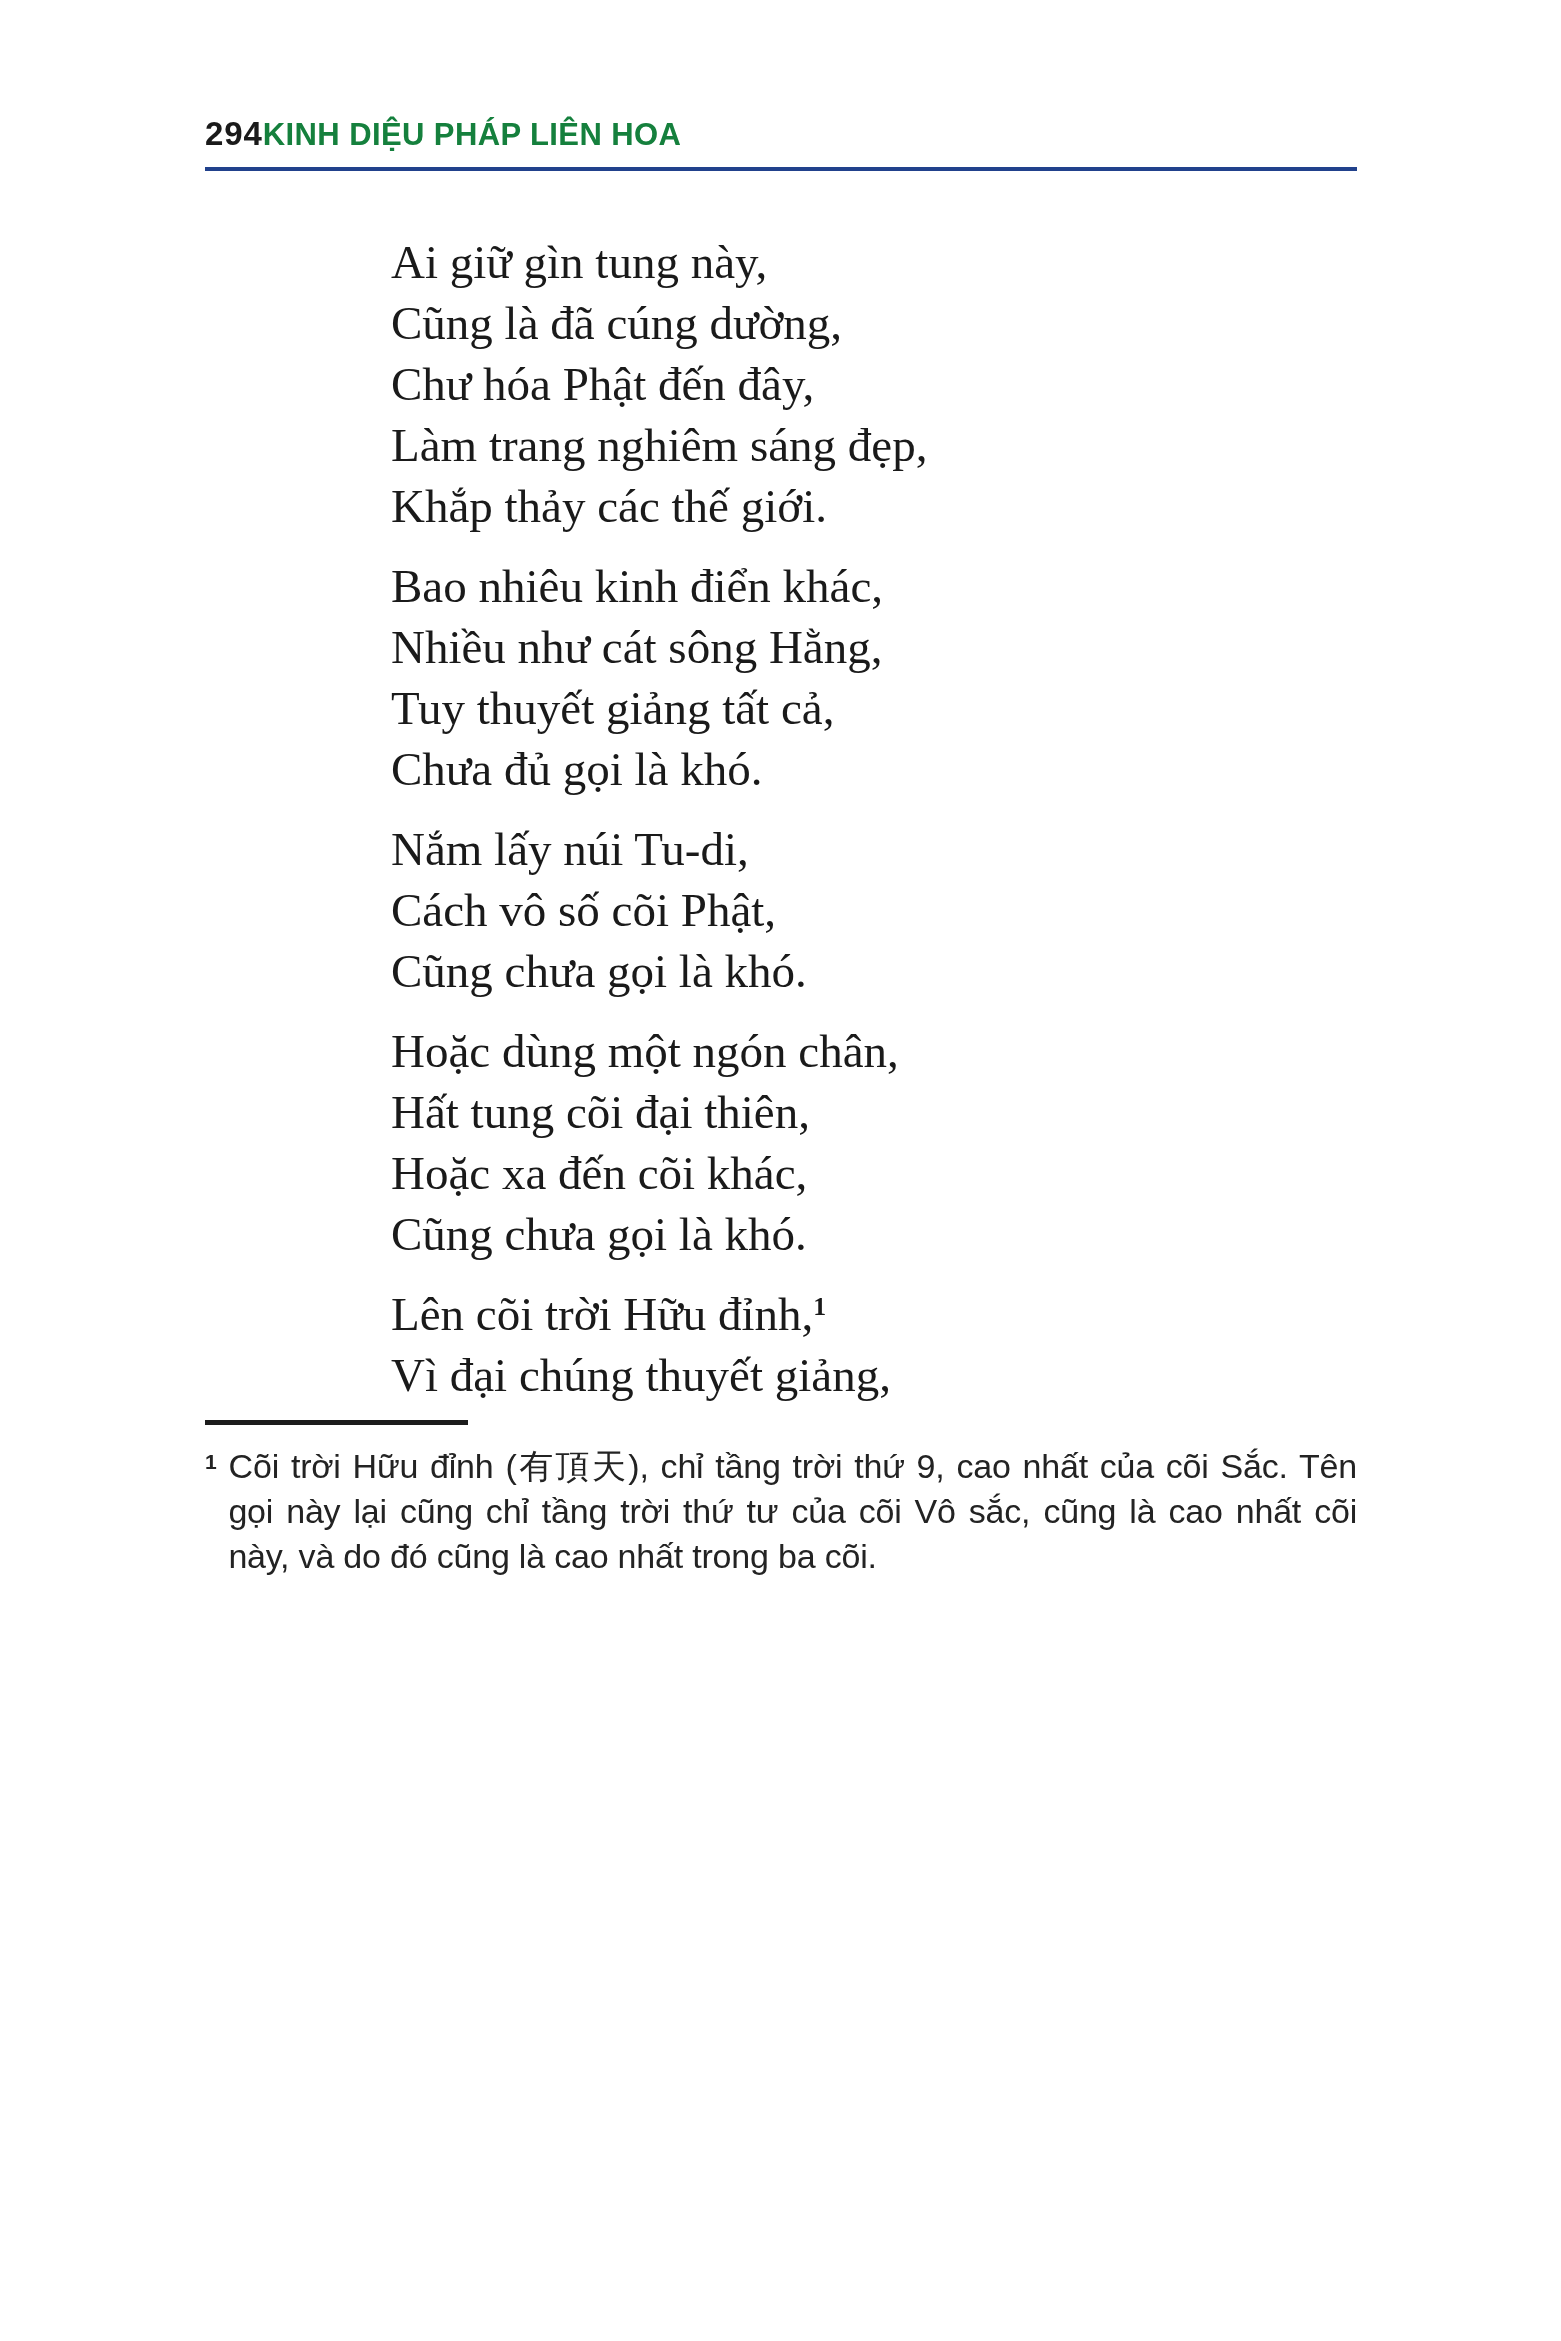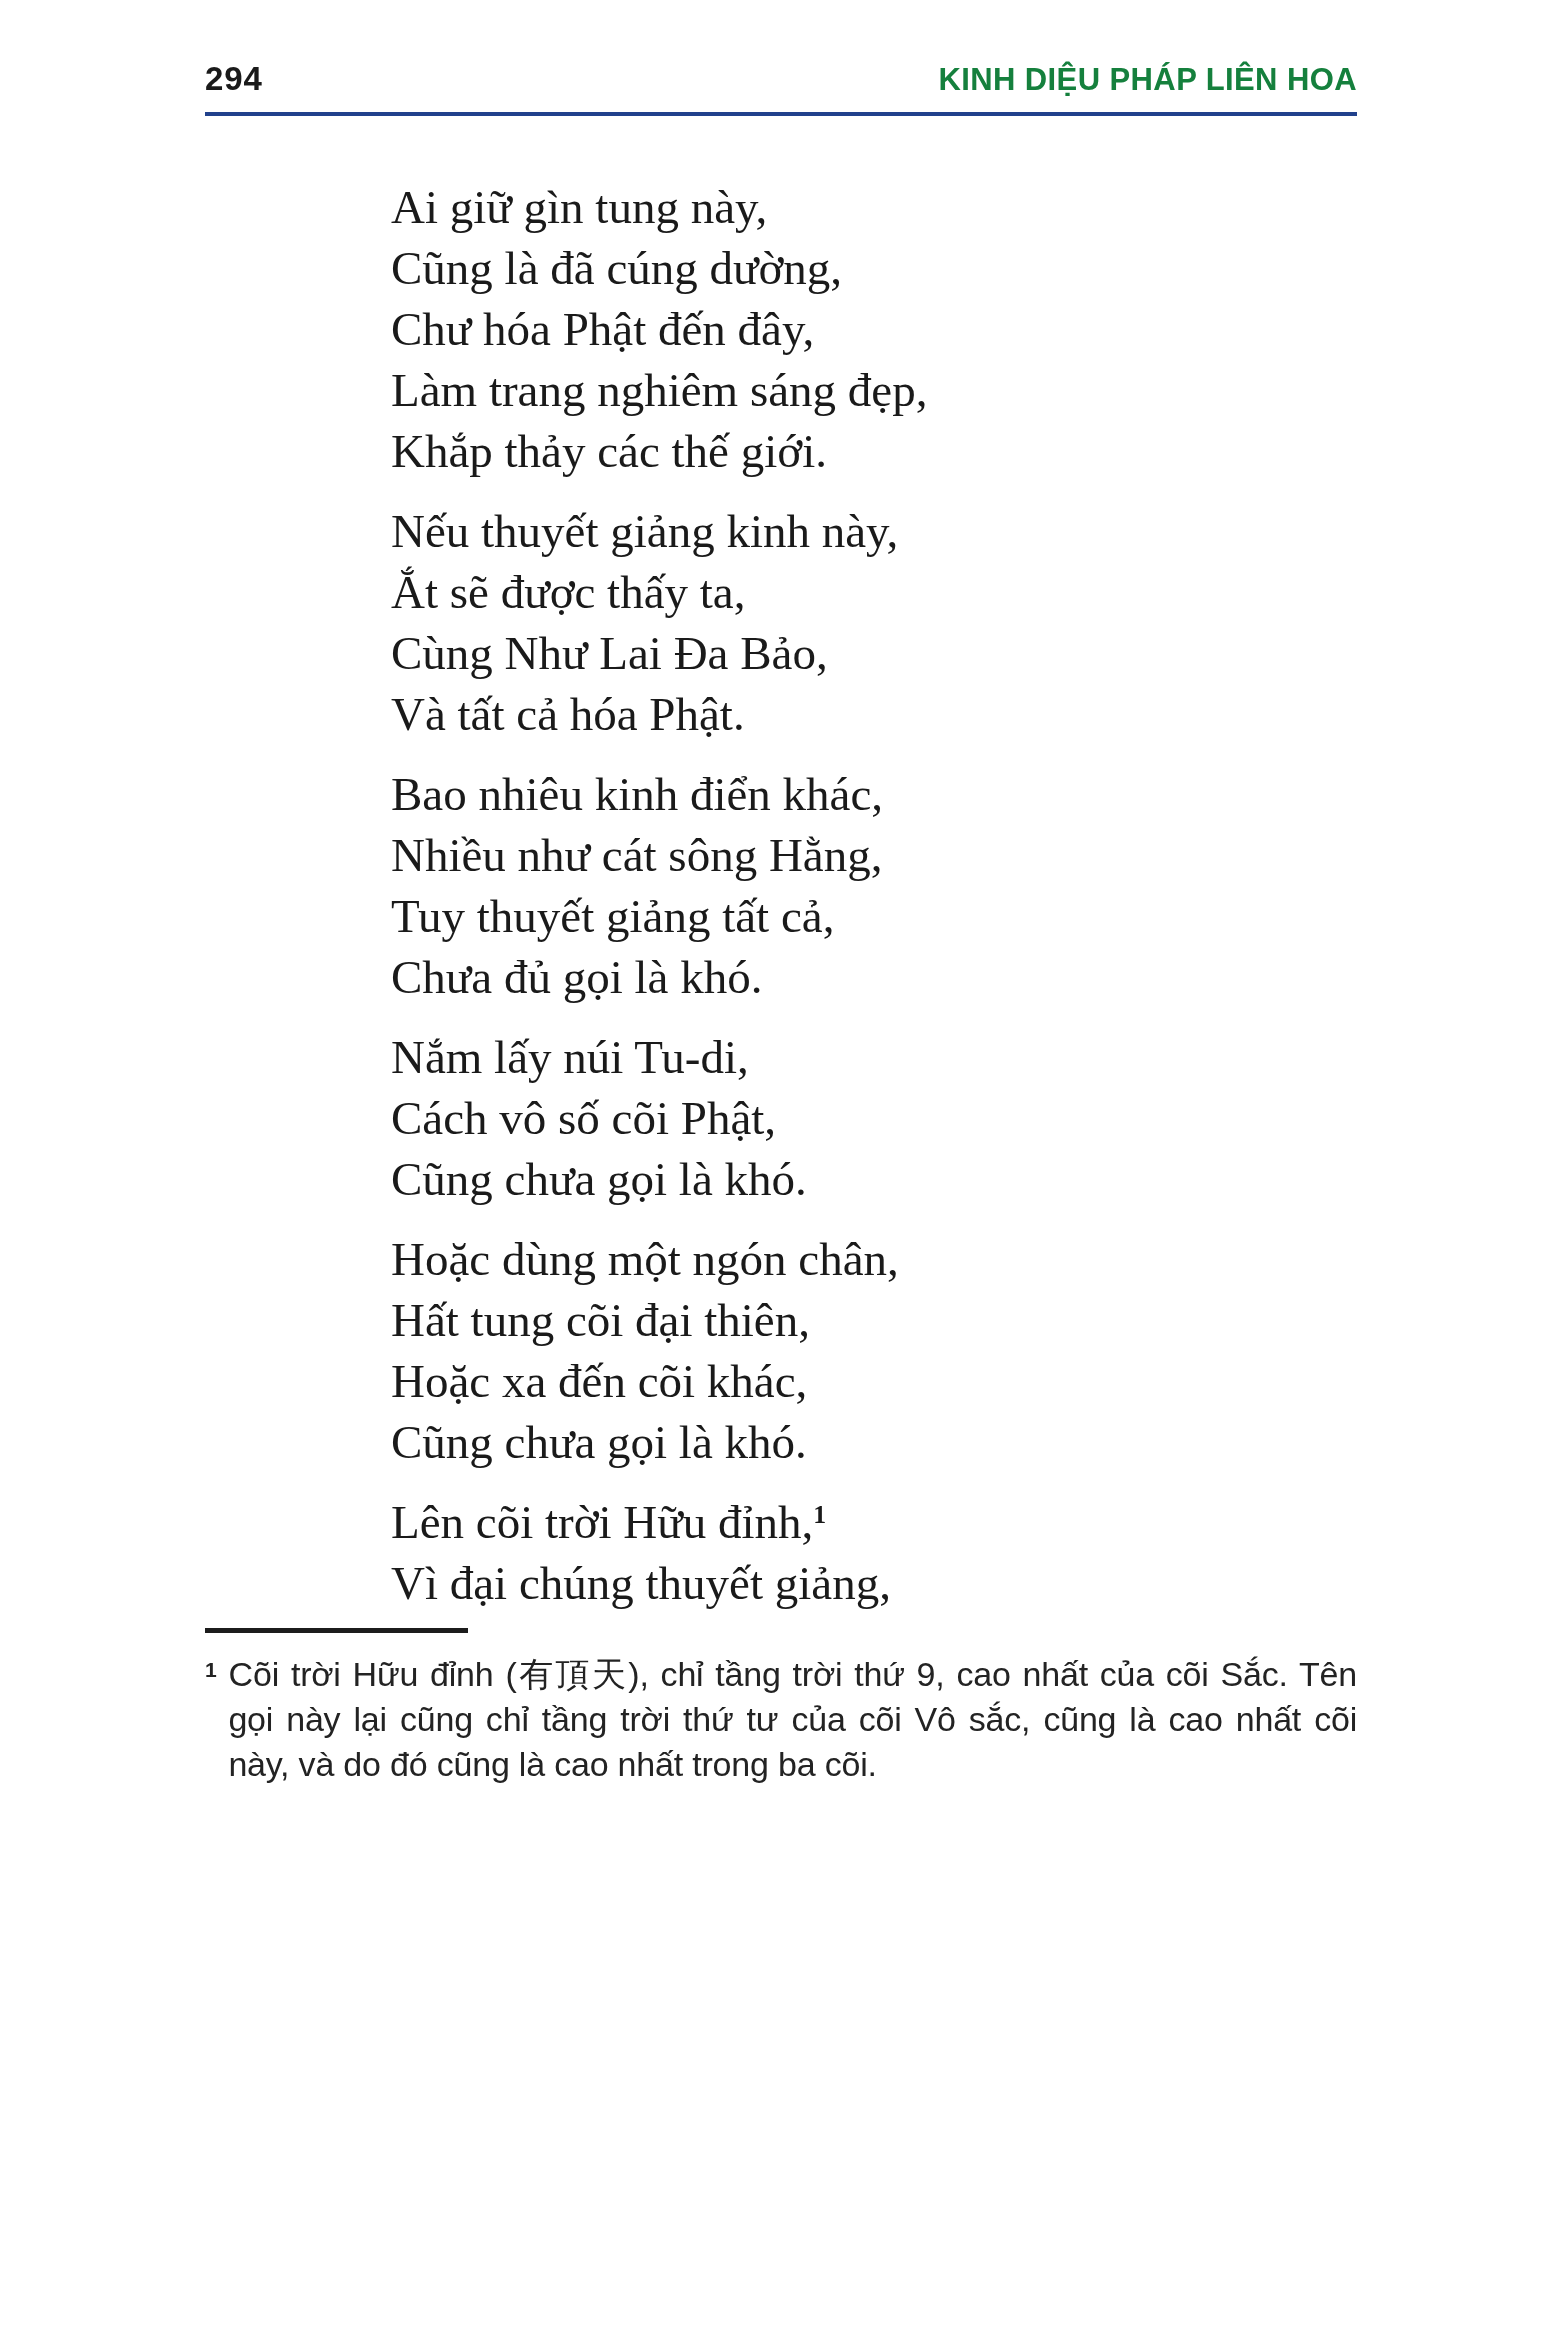--- a/index.html
+++ b/index.html
@@ -7,24 +7,22 @@
     position: relative;
     width: 1561px;
     height: 2342px;
     background: #ffffff;
     overflow: hidden;
     box-sizing: border-box;
     padding: 0 204px 0 205px;
   }
   .header {
     display: flex;
-    justify-content: space-between;
     align-items: baseline;
-    padding-top: 61px;
-    gap: 40px;
+    padding-top: 116px;
   }
   .page-num {
     font-family: "Liberation Sans", "DejaVu Sans", sans-serif;
     font-weight: 700;
     font-size: 33px;
     line-height: 36px;
     letter-spacing: 0.9px;
     color: #1a1a1a;
   }
   .running-title {
@@ -95,26 +93,20 @@
 
   <div class="verses" id="verses">
       <div class="stanza">
         <div class="verse-line">Ai giữ gìn tung này,</div>
         <div class="verse-line">Cũng là đã cúng dường,</div>
         <div class="verse-line">Chư hóa Phật đến đây,</div>
         <div class="verse-line">Làm trang nghiêm sáng đẹp,</div>
         <div class="verse-line">Khắp thảy các thế giới.</div>
       </div>
       <div class="stanza">
-        <div class="verse-line">Nếu thuyết giảng kinh này,</div>
-        <div class="verse-line">Ắt sẽ được thấy ta,</div>
-        <div class="verse-line">Cùng Như Lai Đa Bảo,</div>
-        <div class="verse-line">Và tất cả hóa Phật.</div>
-      </div>
-      <div class="stanza">
         <div class="verse-line">Bao nhiêu kinh điển khác,</div>
         <div class="verse-line">Nhiều như cát sông Hằng,</div>
         <div class="verse-line">Tuy thuyết giảng tất cả,</div>
         <div class="verse-line">Chưa đủ gọi là khó.</div>
       </div>
       <div class="stanza">
         <div class="verse-line">Nắm lấy núi Tu-di,</div>
         <div class="verse-line">Cách vô số cõi Phật,</div>
         <div class="verse-line">Cũng chưa gọi là khó.</div>
       </div>

